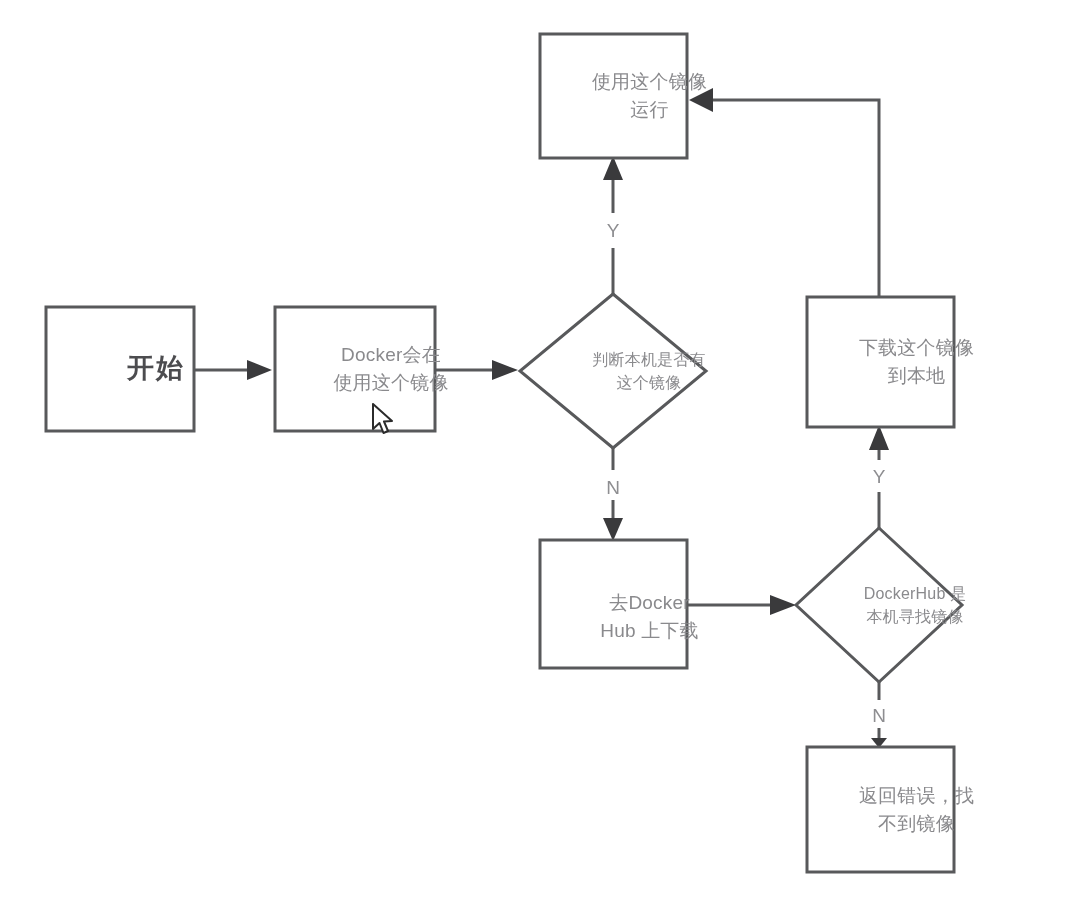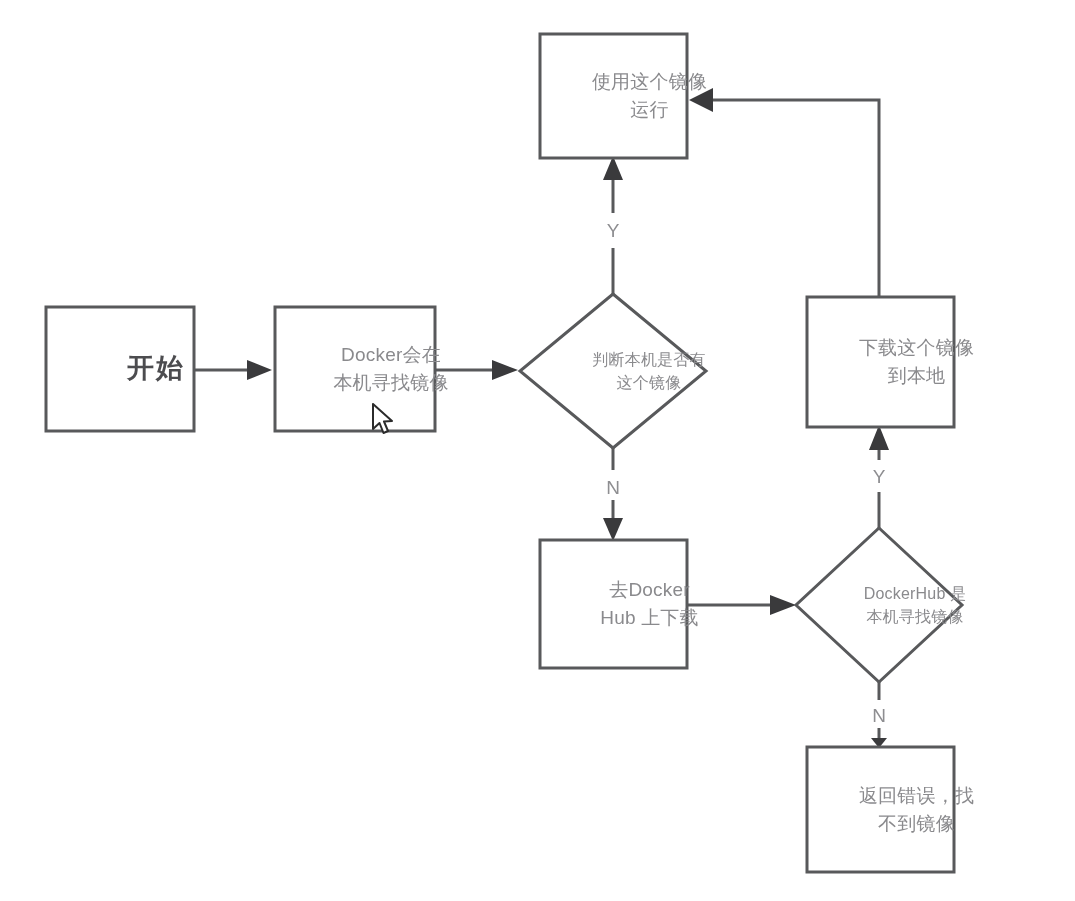--- a/index.html
+++ b/index.html
@@ -145,29 +145,29 @@
     <polygon class="node-shape" points="879,528 962,605 879,682 796,605"></polygon>
 
     <rect class="node-shape" x="807" y="297" width="147" height="130"></rect>
 
     <rect class="node-shape" x="807" y="747" width="147" height="125"></rect>
   </svg>
 
   <div class="node-label start-label" style="left:46px; top:307px; width:148px; height:124px;">开始</div>
 
   <div class="node-label box-label" style="left:275px; top:307px; width:160px; height:124px;">Docker会在
-本机寻找镜像</div>
+使用这个镜像</div>
 
   <div class="node-label diamond-label" style="left:508px; top:294px; width:210px; height:154px;">判断本机是否有
 这个镜像</div>
 
   <div class="node-label box-label" style="left:540px; top:34px; width:147px; height:124px;">使用这个镜像
 运行</div>
 
-  <div class="node-label box-label" style="left:540px; top:540px; width:147px; height:128px;">去Docker
+  <div class="node-label box-label" style="left:540px; top:553px; width:147px; height:128px;">去Docker
 Hub 上下载</div>
 
   <div class="node-label diamond-label" style="left:779px; top:528px; width:200px; height:154px;">DockerHub 是
 本机寻找镜像</div>
 
   <div class="node-label box-label" style="left:807px; top:297px; width:147px; height:130px;">下载这个镜像
 到本地</div>
 
   <div class="node-label box-label" style="left:807px; top:747px; width:147px; height:125px;">返回错误，找
 不到镜像</div>

